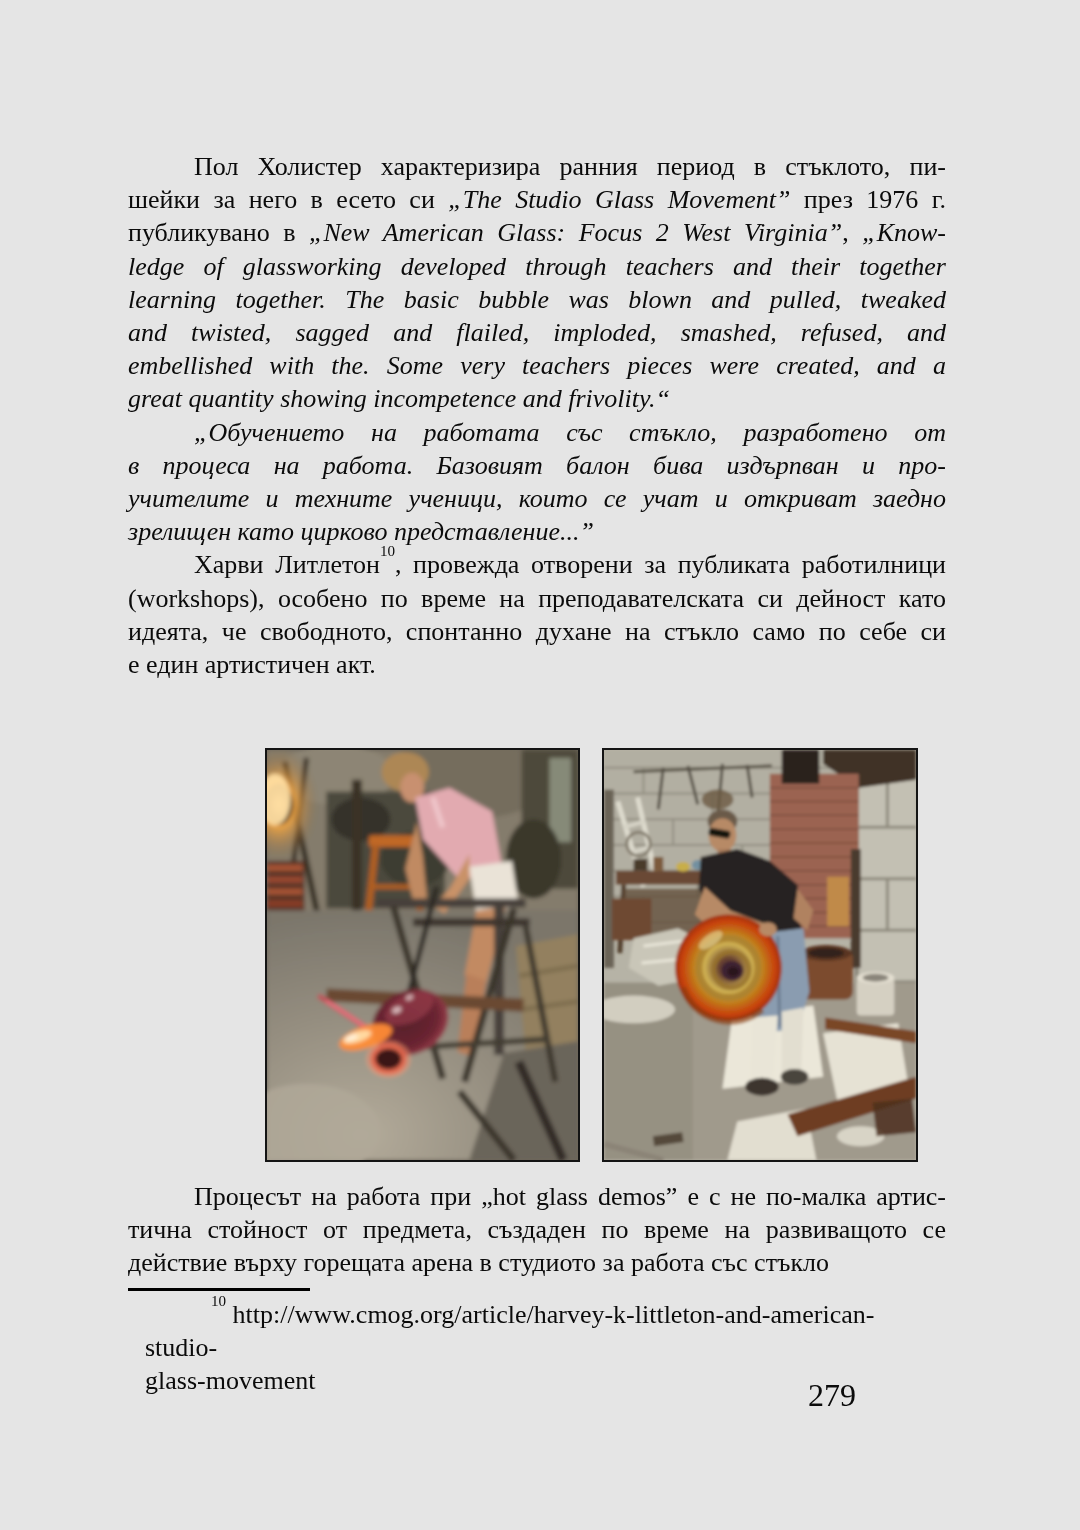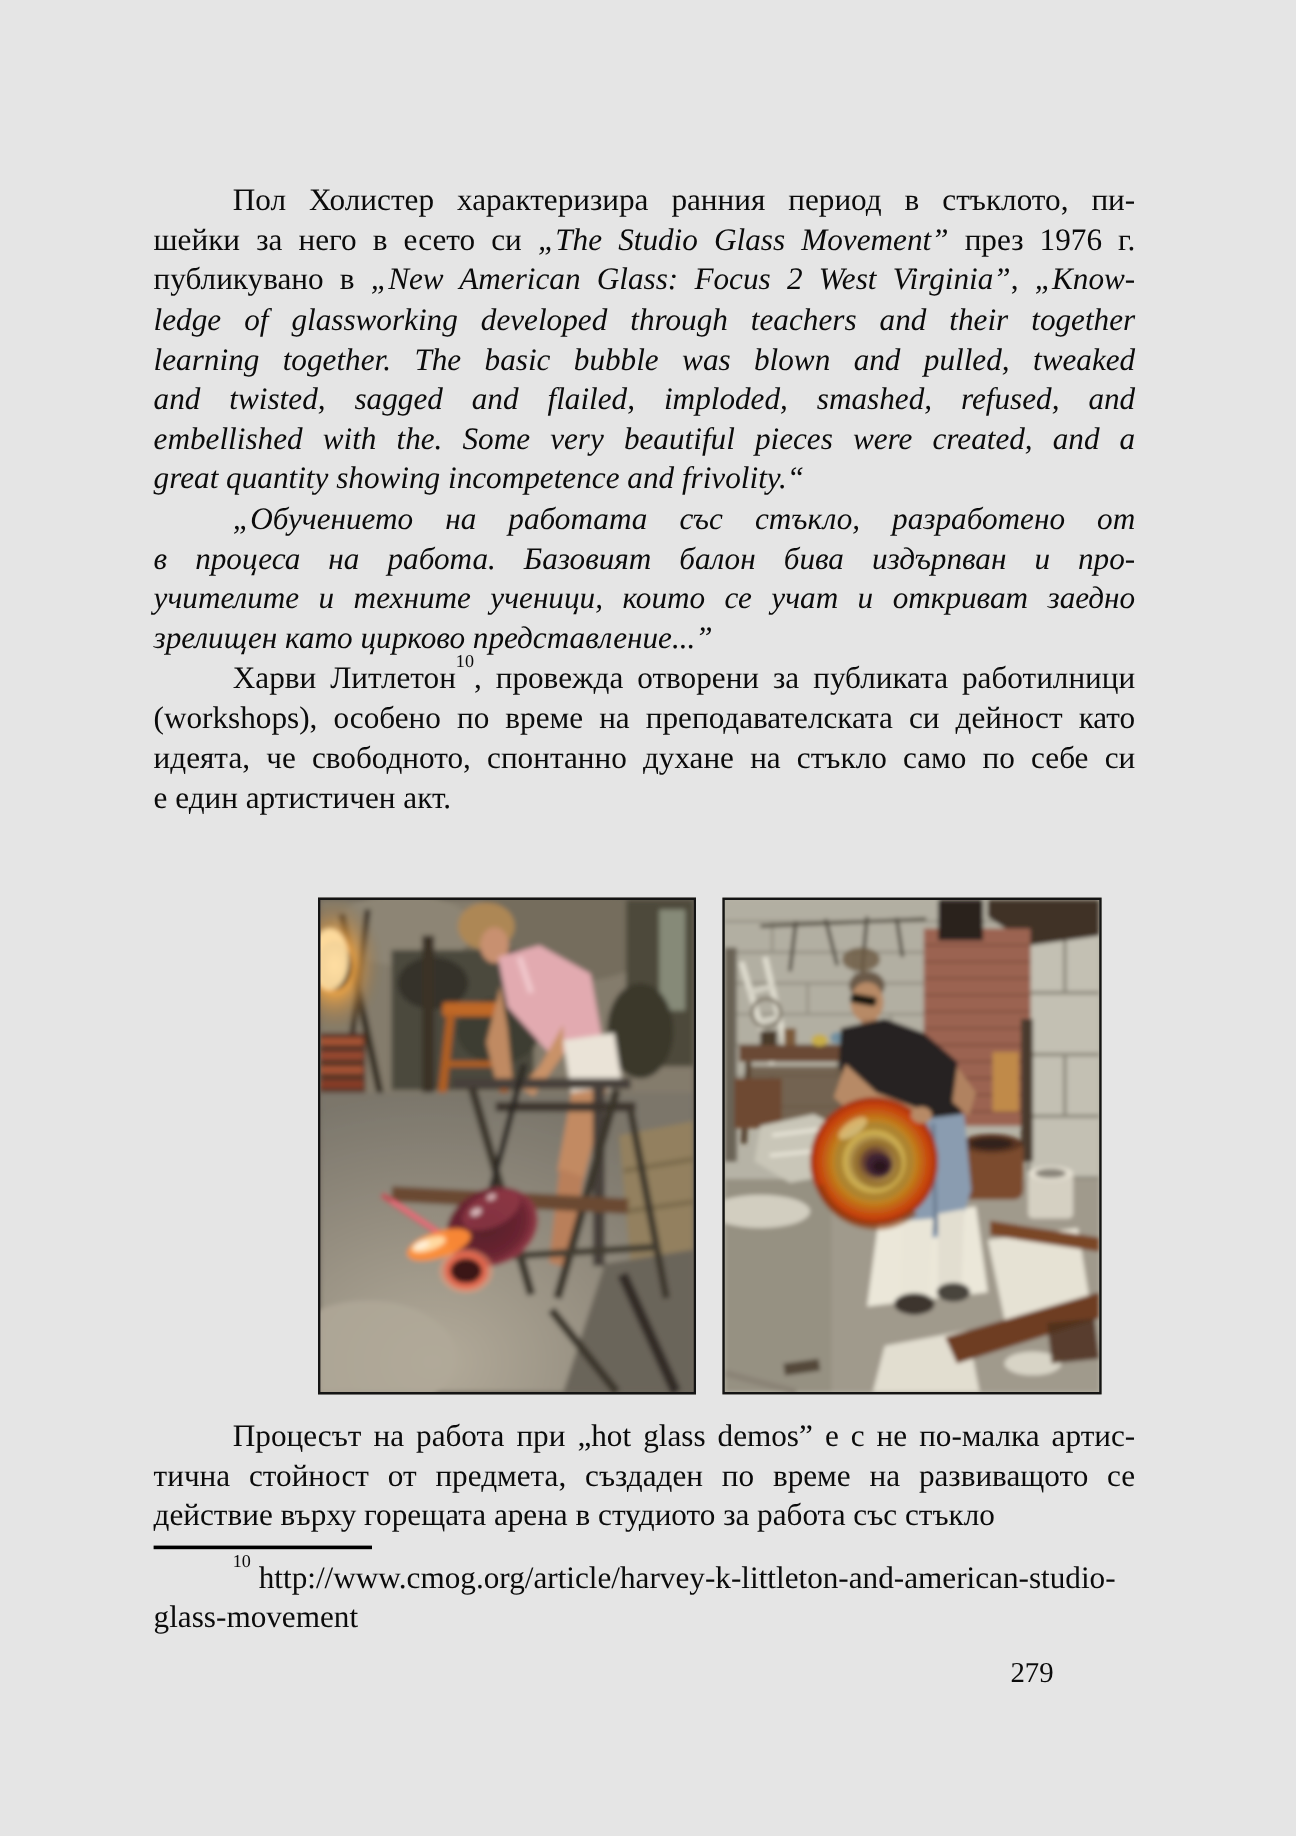--- a/index.html
+++ b/index.html
@@ -33,40 +33,40 @@
   #photo-right{left:602px;width:316px;background:#b6b3a6;}
   .photo svg{display:block;width:100%;height:100%;}
   #footnote-divider{
     position:absolute;left:128px;top:1288px;
     width:182px;height:3px;background:#000;
   }
   #footnote-text{
     position:absolute;left:128px;top:1298px;width:818px;
     font-size:26px;line-height:33px;
   }
-  #footnote-text .line{text-align:left;text-align-last:left;}
+  #footnote-text .line{text-align:left;text-align-last:left;margin-left:17px;}
   #page-number{
-    position:absolute;top:1380px;right:202px;
-    font-size:24px;line-height:30px;
+    position:absolute;top:1380px;right:224px;
+    font-size:32px;line-height:30px;
   }
 </style>
 </head>
 <body>
 
 <div class="page">
 
   <div id="text-top" class="textblock">
       <div>
         <div class="line just ind"><span>Пол Холистер характеризира ранния период в стъклото, пи-</span></div>
         <div class="line just"><span>шейки за него в есето си </span><span class="it">„The Studio Glass Movement”</span><span> през 1976 г.</span></div>
         <div class="line just"><span>публикувано в </span><span class="it">„New American Glass: Focus 2 West Virginia”</span><span>, </span><span class="it">„Know-</span></div>
         <div class="line just"><span class="it">ledge of glassworking developed through teachers and their together</span></div>
         <div class="line just"><span class="it">learning together. The basic bubble was blown and pulled, tweaked</span></div>
         <div class="line just"><span class="it">and twisted, sagged and flailed, imploded, smashed, refused, and</span></div>
-        <div class="line just"><span class="it">embellished with the. Some very beautiful pieces were created, and a</span></div>
+        <div class="line just"><span class="it">embellished with the. Some very teachers pieces were created, and a</span></div>
         <div class="line"><span class="it">great quantity showing incompetence and frivolity.“</span></div>
       </div>
       <div>
         <div class="line just ind"><span class="it">„Обучението на работата със стъкло, разработено от</span></div>
         <div class="line just"><span class="it">в процеса на работа. Базовият балон бива издърпван и про-</span></div>
         <div class="line just"><span class="it">учителите и техните ученици, които се учат и откриват заедно</span></div>
         <div class="line"><span class="it">зрелищен като цирково представление...”</span></div>
       </div>
       <div>
         <div class="line just ind"><span>Харви Литлетон</span><sup>10</sup><span>, провежда отворени за публиката работилници</span></div>

